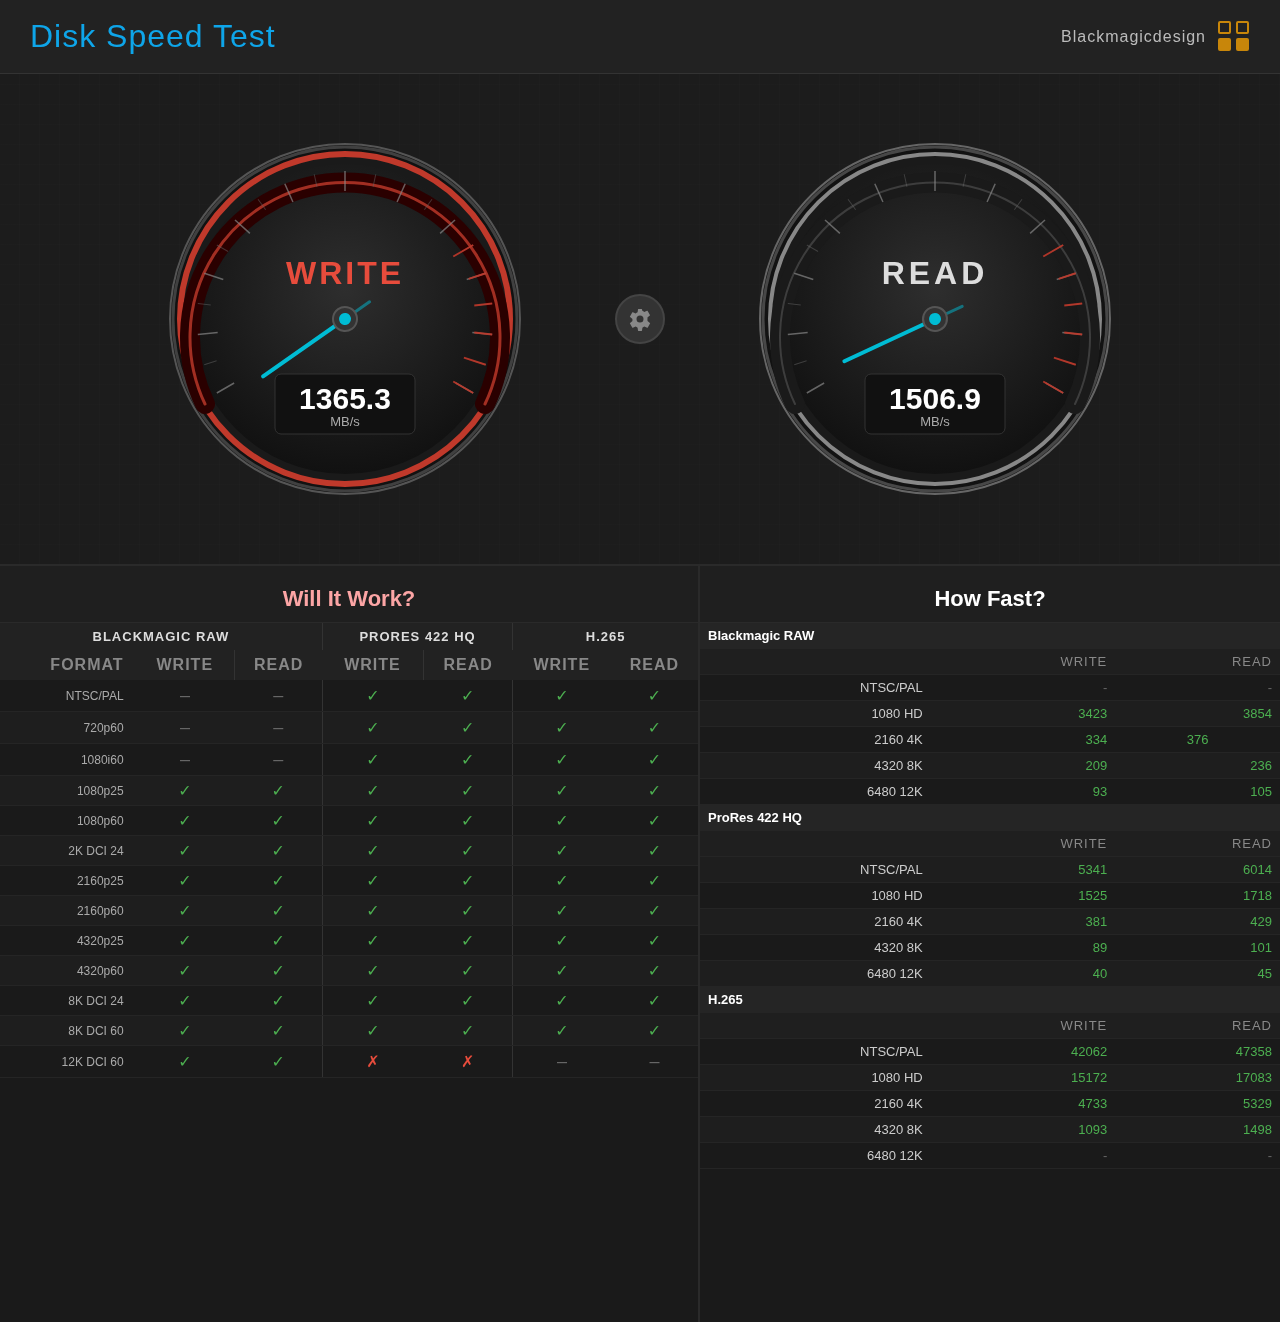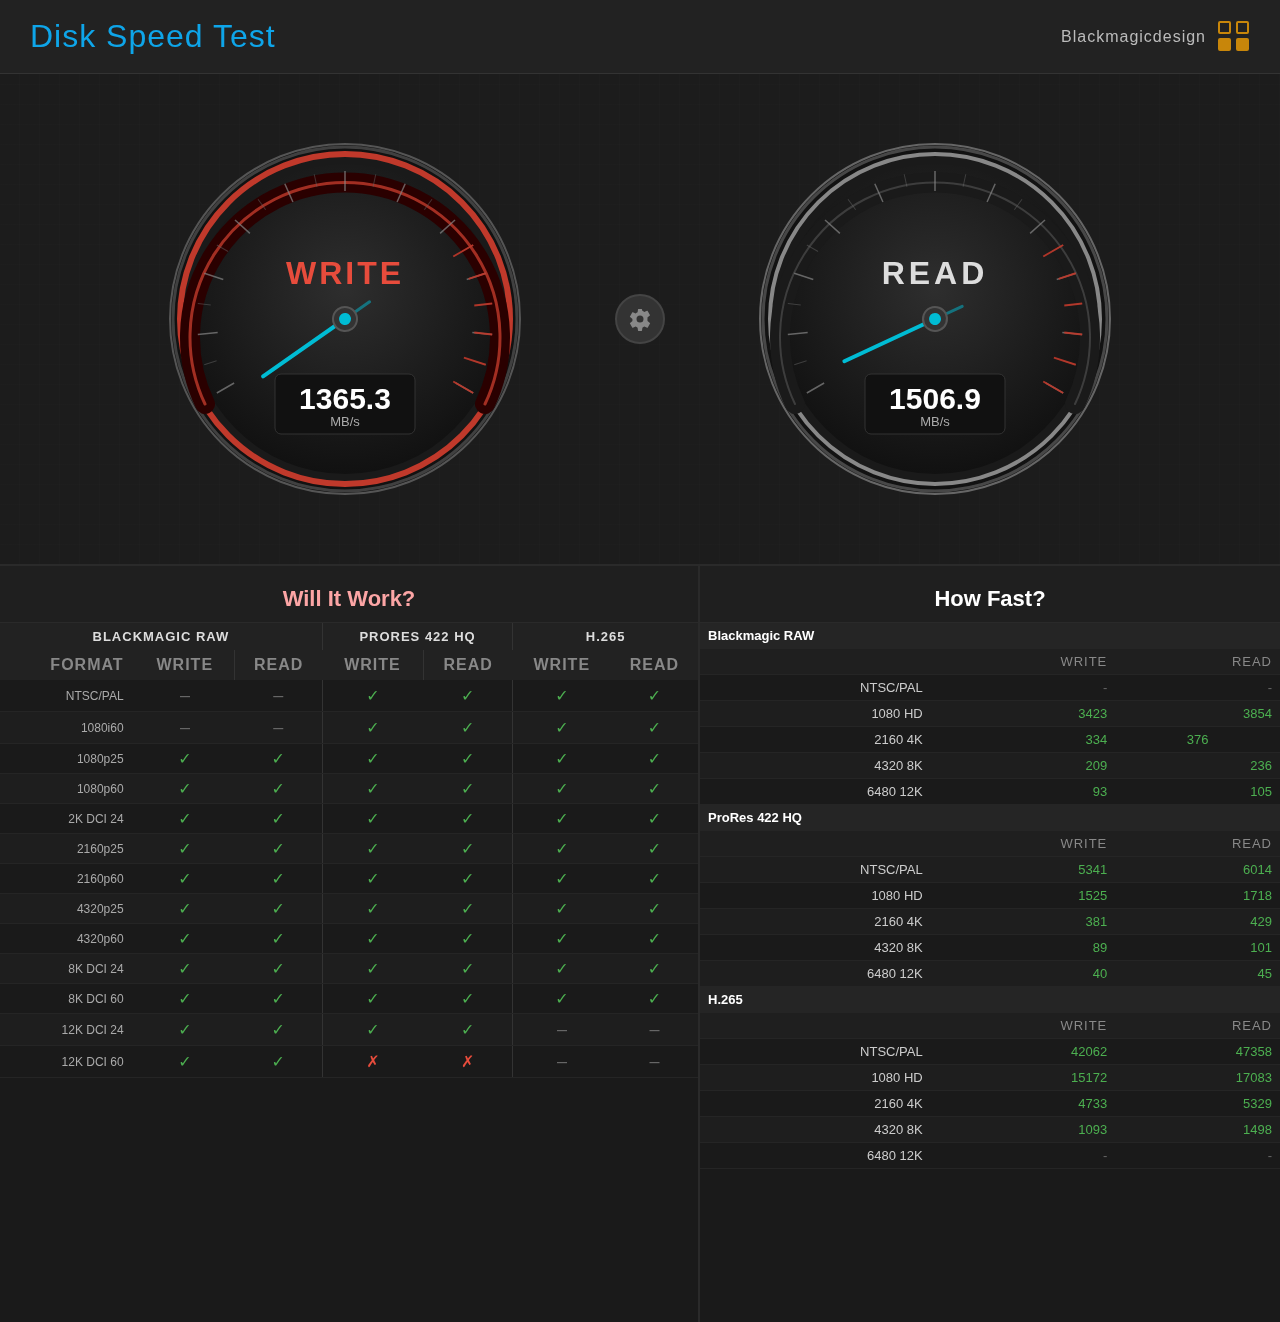--- a/index.html
+++ b/index.html
@@ -459,20 +459,29 @@
       <tr>
             <td class="format-cell">NTSC/PAL</td>
             <td><span class="dash">–</span></td>
             <td><span class="dash">–</span></td>
             <td class="sep-col"><span class="check">✓</span></td>
             <td><span class="check">✓</span></td>
             <td class="sep-col"><span class="check">✓</span></td>
             <td><span class="check">✓</span></td>
           </tr>
           <tr>
+            <td class="format-cell">720p60</td>
+            <td><span class="dash">–</span></td>
+            <td><span class="dash">–</span></td>
+            <td class="sep-col"><span class="check">✓</span></td>
+            <td><span class="check">✓</span></td>
+            <td class="sep-col"><span class="check">✓</span></td>
+            <td><span class="check">✓</span></td>
+          </tr>
+          <tr>
             <td class="format-cell">1080i60</td>
             <td><span class="dash">–</span></td>
             <td><span class="dash">–</span></td>
             <td class="sep-col"><span class="check">✓</span></td>
             <td><span class="check">✓</span></td>
             <td class="sep-col"><span class="check">✓</span></td>
             <td><span class="check">✓</span></td>
           </tr>
           <tr>
             <td class="format-cell">1080p25</td>
@@ -547,29 +556,20 @@
             <td><span class="check">✓</span></td>
           </tr>
           <tr>
             <td class="format-cell">8K DCI 60</td>
             <td><span class="check">✓</span></td>
             <td><span class="check">✓</span></td>
             <td class="sep-col"><span class="check">✓</span></td>
             <td><span class="check">✓</span></td>
             <td class="sep-col"><span class="check">✓</span></td>
             <td><span class="check">✓</span></td>
-          </tr>
-          <tr>
-            <td class="format-cell">12K DCI 24</td>
-            <td><span class="check">✓</span></td>
-            <td><span class="check">✓</span></td>
-            <td class="sep-col"><span class="check">✓</span></td>
-            <td><span class="check">✓</span></td>
-            <td class="sep-col"><span class="dash">–</span></td>
-            <td><span class="dash">–</span></td>
           </tr>
           <tr>
             <td class="format-cell">12K DCI 60</td>
             <td><span class="check">✓</span></td>
             <td><span class="check">✓</span></td>
             <td class="sep-col"><span class="cross">✗</span></td>
             <td><span class="cross">✗</span></td>
             <td class="sep-col"><span class="dash">–</span></td>
             <td><span class="dash">–</span></td>
           </tr>

